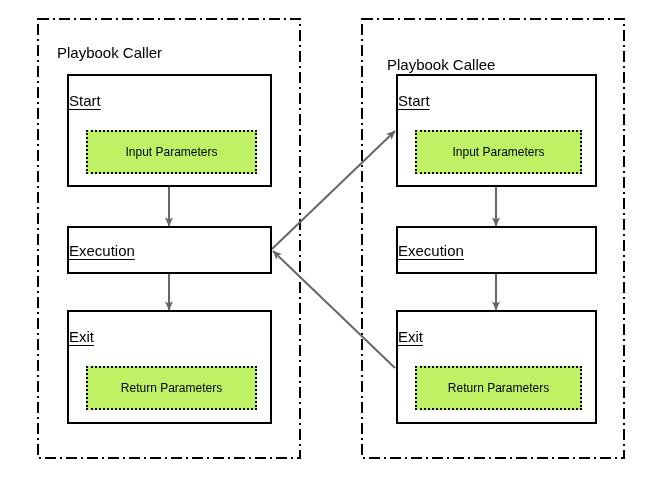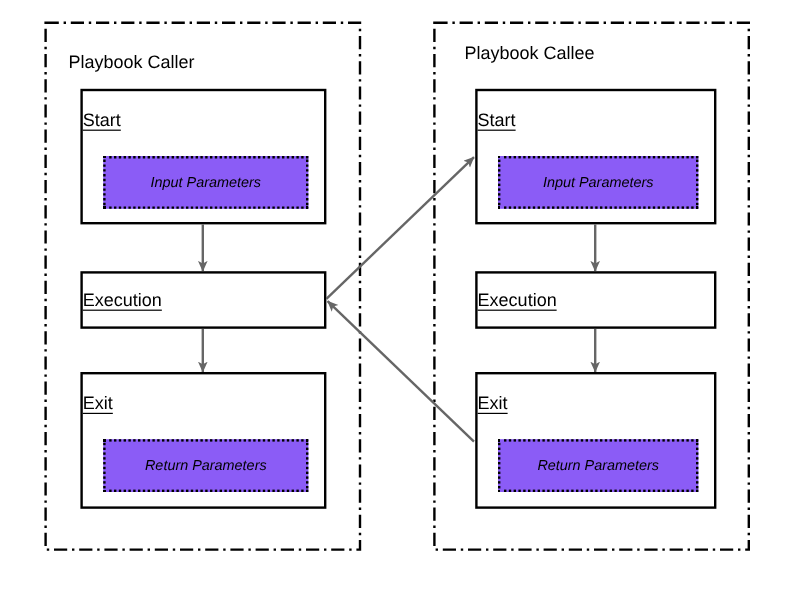--- a/index.html
+++ b/index.html
@@ -36,25 +36,24 @@
     font-size: 15px;
     color: #000000;
     text-decoration: underline;
     text-underline-offset: 3px;
     line-height: 18px;
   }
   .param-box {
     position: absolute;
     box-sizing: border-box;
     border: 2px dotted #000000;
-    background: #8b5cf6;
+    background: #bef264;
     display: flex;
     align-items: center;
     justify-content: center;
-    font-style: italic;
   }
   .param-label {
     font-size: 12px;
     color: #000000;
     line-height: 14px;
     white-space: nowrap;
   }
   .arrow-layer {
     position: absolute;
     left: 0;
@@ -99,21 +98,21 @@
       </div>
       <div class="node" style="left: 67px; top: 226px; width: 205px; height: 48px;">
         <div class="node-title" style="top: 14px;">Execution</div>
       </div>
       <div class="node" style="left: 67px; top: 310px; width: 205px; height: 114px;">
         <div class="node-title" style="top: 16px;">Exit</div>
         <div class="param-box" style="left: 17px; top: 54px; width: 171px; height: 44px;">
           <span class="param-label">Return Parameters</span>
         </div>
       </div>
-      <div class="lane-title" style="left: 387px; top: 36px;">Playbook Callee</div>
+      <div class="lane-title" style="left: 387px; top: 56px;">Playbook Callee</div>
       <div class="node" style="left: 396px; top: 74px; width: 201px; height: 113px;">
         <div class="node-title" style="top: 16px;">Start</div>
         <div class="param-box" style="left: 17px; top: 54px; width: 167px; height: 44px;">
           <span class="param-label">Input Parameters</span>
         </div>
       </div>
       <div class="node" style="left: 396px; top: 226px; width: 201px; height: 48px;">
         <div class="node-title" style="top: 14px;">Execution</div>
       </div>
       <div class="node" style="left: 396px; top: 310px; width: 201px; height: 114px;">

